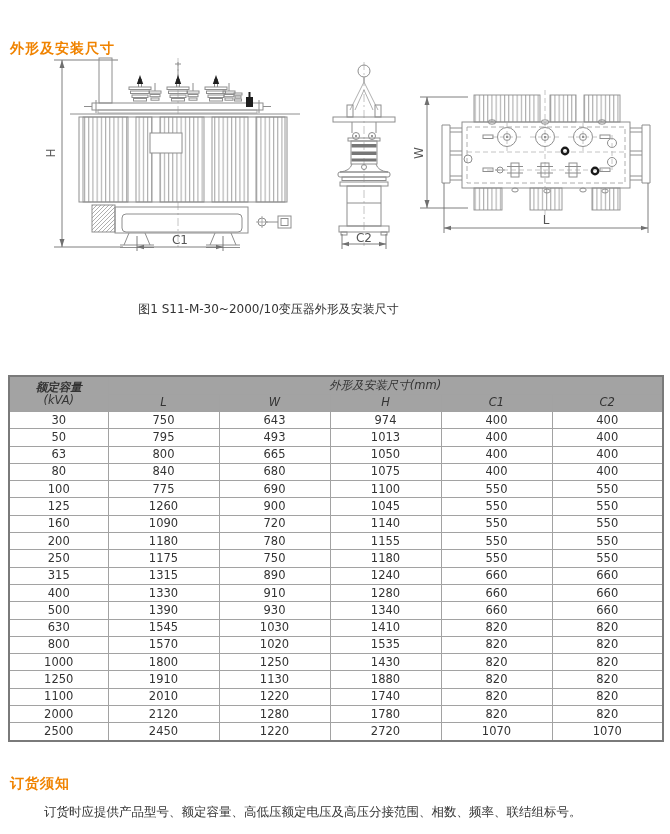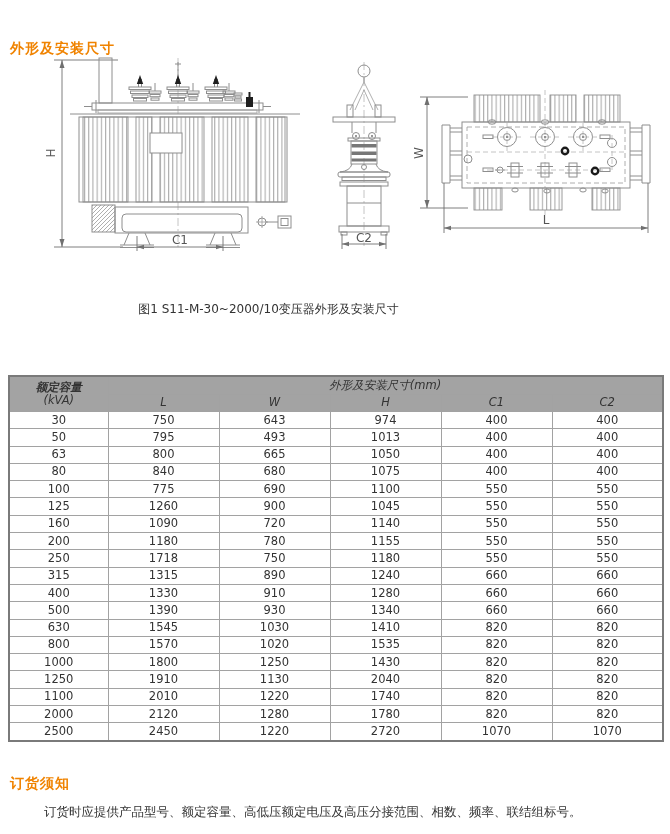--- a/index.html
+++ b/index.html
@@ -422,21 +422,21 @@
       <tr>
         <td>200</td>
         <td>1180</td>
         <td>780</td>
         <td>1155</td>
         <td>550</td>
         <td>550</td>
       </tr>
       <tr>
         <td>250</td>
-        <td>1718</td>
+        <td>1175</td>
         <td>750</td>
         <td>1180</td>
         <td>550</td>
         <td>550</td>
       </tr>
       <tr>
         <td>315</td>
         <td>1315</td>
         <td>890</td>
         <td>1240</td>
@@ -480,21 +480,21 @@
         <td>1800</td>
         <td>1250</td>
         <td>1430</td>
         <td>820</td>
         <td>820</td>
       </tr>
       <tr>
         <td>1250</td>
         <td>1910</td>
         <td>1130</td>
-        <td>2040</td>
+        <td>1880</td>
         <td>820</td>
         <td>820</td>
       </tr>
       <tr>
         <td>1100</td>
         <td>2010</td>
         <td>1220</td>
         <td>1740</td>
         <td>820</td>
         <td>820</td>

